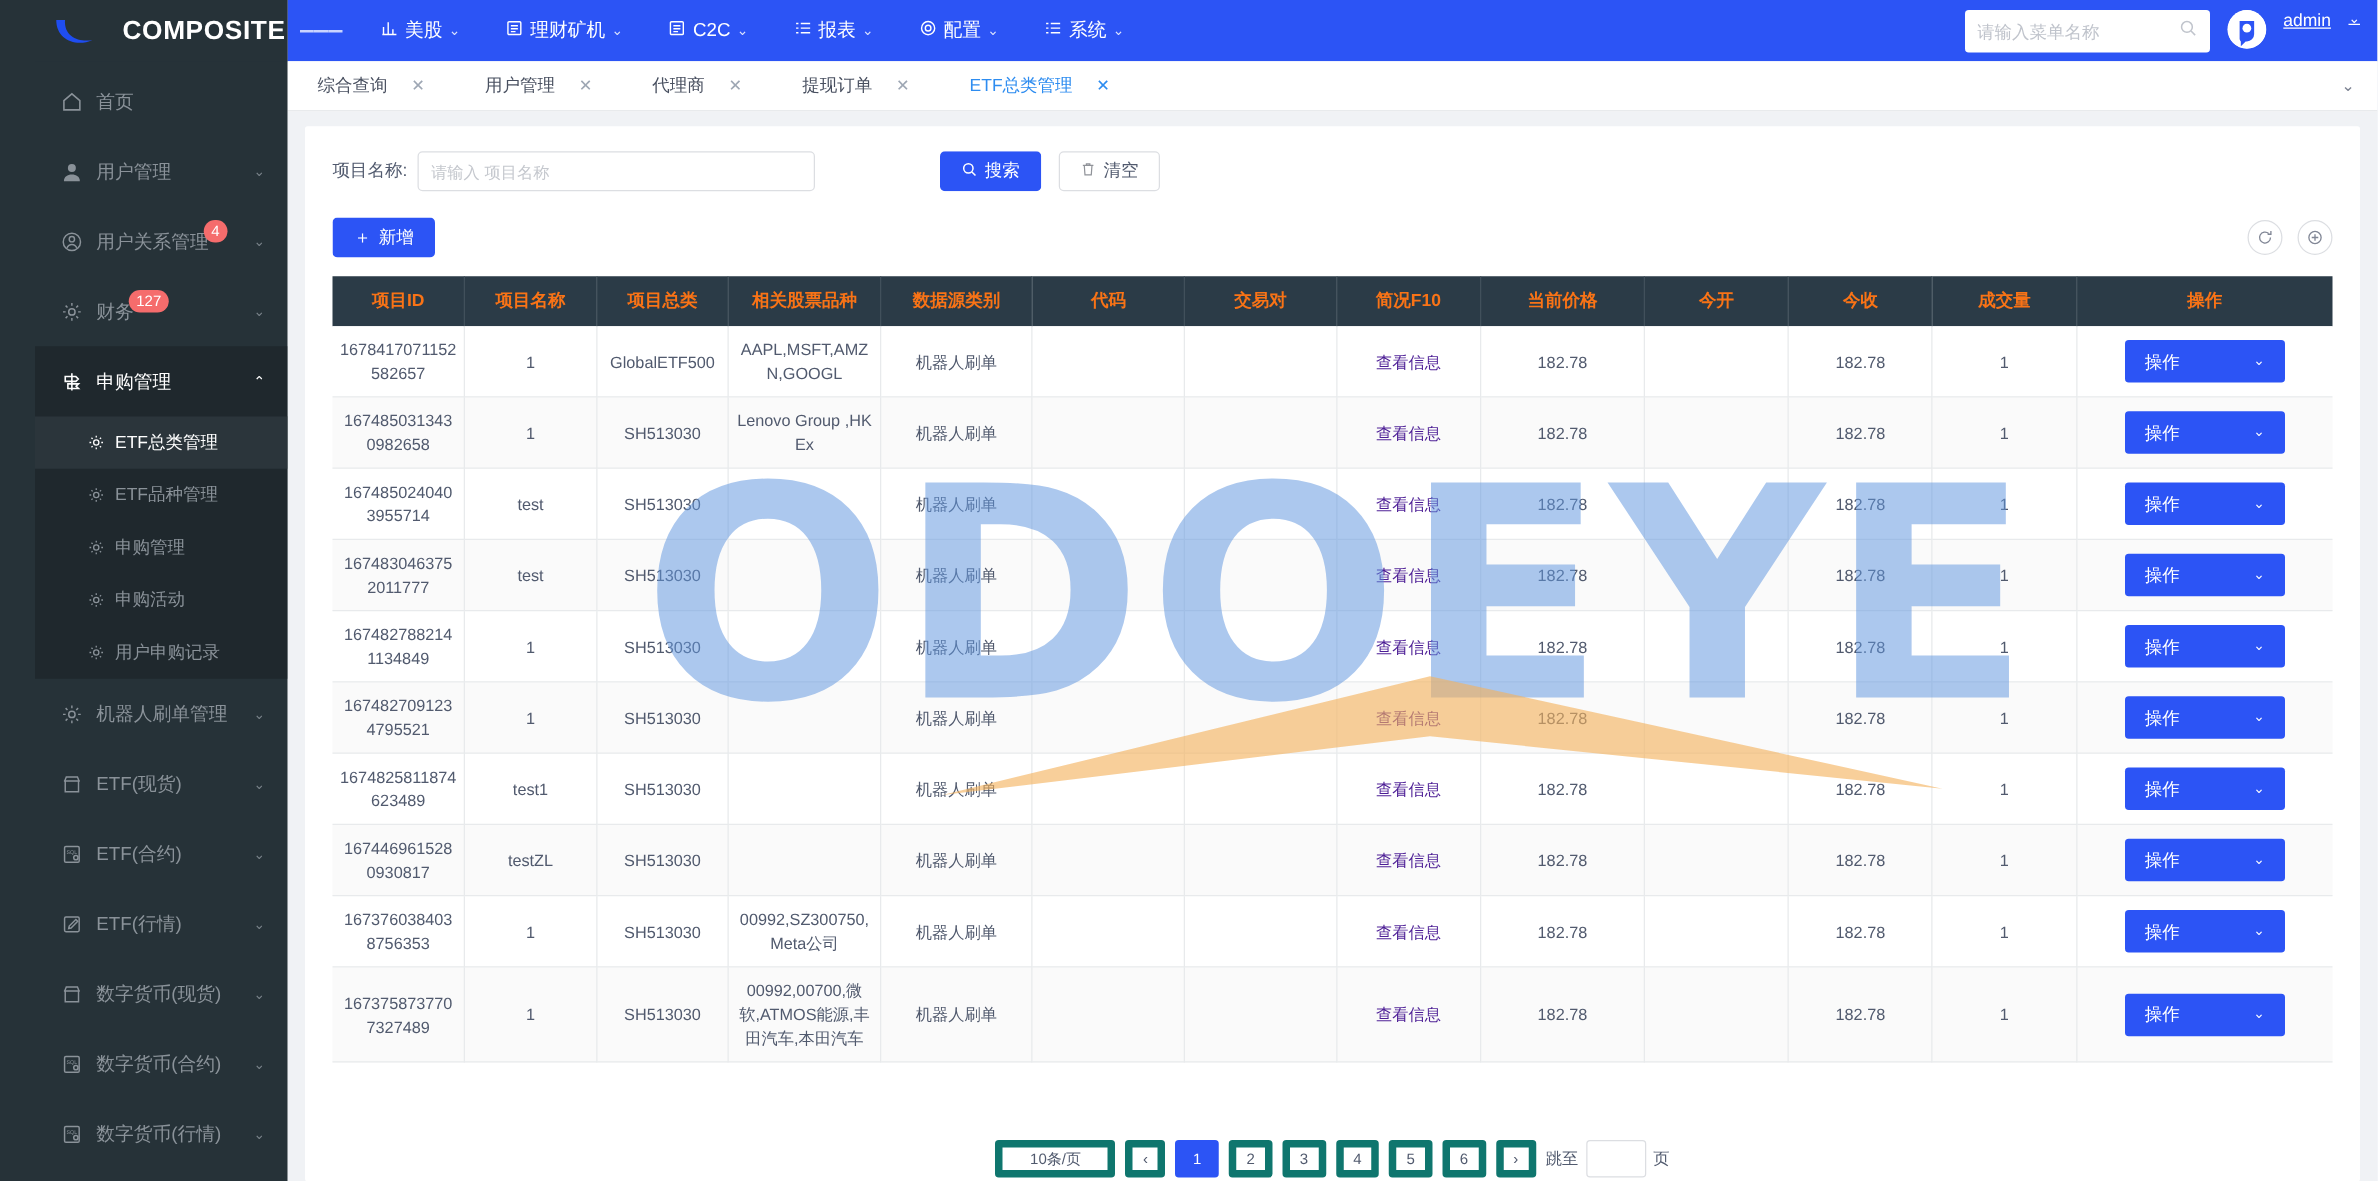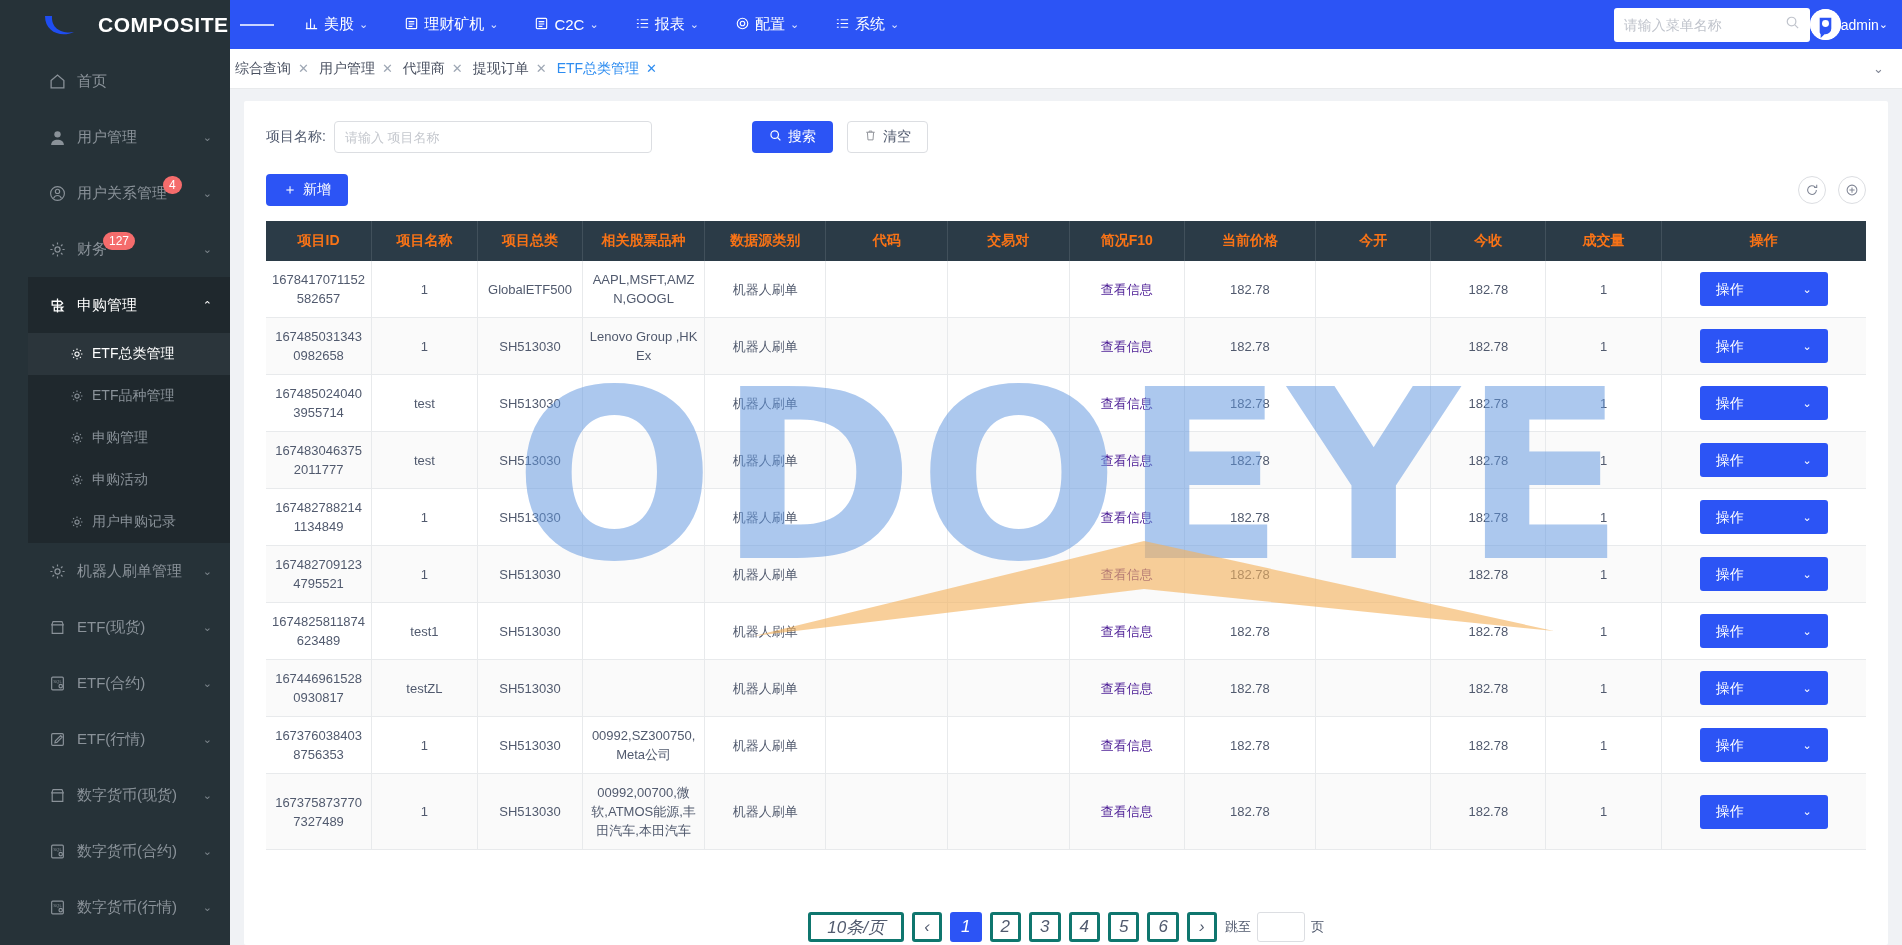--- a/index.html
+++ b/index.html
@@ -88,21 +88,21 @@
     cursor: pointer; margin-right: 14px;
   }
   .hamburger span { display:block; width:18px; height:2px; background:#c9d4ff; margin:2px 0;}
   .topnav { display: flex; align-items: center; gap: 4px; }
   .topnav-item {
     display: flex; align-items: center; gap: 5px;
     font-size: 15px; color: #ffffff;
     padding: 0 16px; height: 49px; cursor: pointer;
   }
   .topnav-item .tn-caret { font-size: 11px; opacity:.85; }
-  .topbar-right { margin-left: auto; display: flex; align-items: center; }
+  .topbar-right { margin-left: auto; display: flex; gap: 14px; text-decoration: underline;}
   .menu-search {
     width: 196px; height: 34px; background: #fff;
     border-radius: 3px; display: flex; align-items: center;
     padding: 0 10px;
   }
   .menu-search input {
     border: none; outline: none; flex: 1; font-size: 14px;
     color: #333; font-family: "Liberation Sans", sans-serif;
     background: transparent; min-width:0;
   }
@@ -116,22 +116,22 @@
   .user-caret { font-size: 11px; color: #fff; }
 
   
   #tabsbar {
     height: 40px; background: #fff;
     border-bottom: 1px solid #e8eaec;
     display: flex; align-items: center;
     flex: 0 0 40px; position: relative;
   }
   .tab {
-    display: flex; align-items: center; gap: 7px;
-    padding: 0 5px; height: 40px; font-size: 14px;
+    display: flex; align-items: center; gap: 19px;
+    padding: 0 24px; height: 40px; font-size: 14px;
     color: #495060; cursor: pointer;
   }
   .tab.active { color: #2d8cf0; }
   .tab.active .tab-label { color: #2d8cf0; }
   .tab .tab-close { font-size: 13px; color: #9ea7b4; }
   .tab.active .tab-close { color: #2d8cf0; }
   .tabs-caret {
     margin-left: auto; padding: 0 18px; color: #808695; font-size: 13px; cursor:pointer;
   }
 
@@ -225,23 +225,23 @@
   }
 
   
   .pager {
     position: absolute; bottom: 0; left: 0; width: 100%;
     display: flex; justify-content: center; align-items: center;
     gap: 8px; height: 36px;
   }
   .pg-box {
     min-width: 30px; height: 30px; border-radius: 3px;
-    border: 3px solid #0f766e; background: #fff;
+    border: 6px solid #0f766e; background: #fff;
     display:flex; align-items:center; justify-content:center;
-    font-size: 17px; color: #515a6e; padding: 0 8px; cursor: pointer; font-style: italic;
+    font-size: 12px; color: #515a6e; padding: 0 8px; cursor: pointer;
   }
   .pg-box.active { background: #2c54f5; border-color: #2c54f5; color: #fff; }
   .pg-select { width: 96px; }
   .pg-jump { display:flex; align-items:center; gap:6px; font-size:13px; color:#515a6e;}
   .pg-input { width: 48px; height: 30px; border:1px solid #dcdee2; border-radius:3px; text-align:center; font-size:13px; outline:none; font-family:"Liberation Sans",sans-serif;}
 </style>
 </head>
 <body>
 
 <aside id="sidebar">

